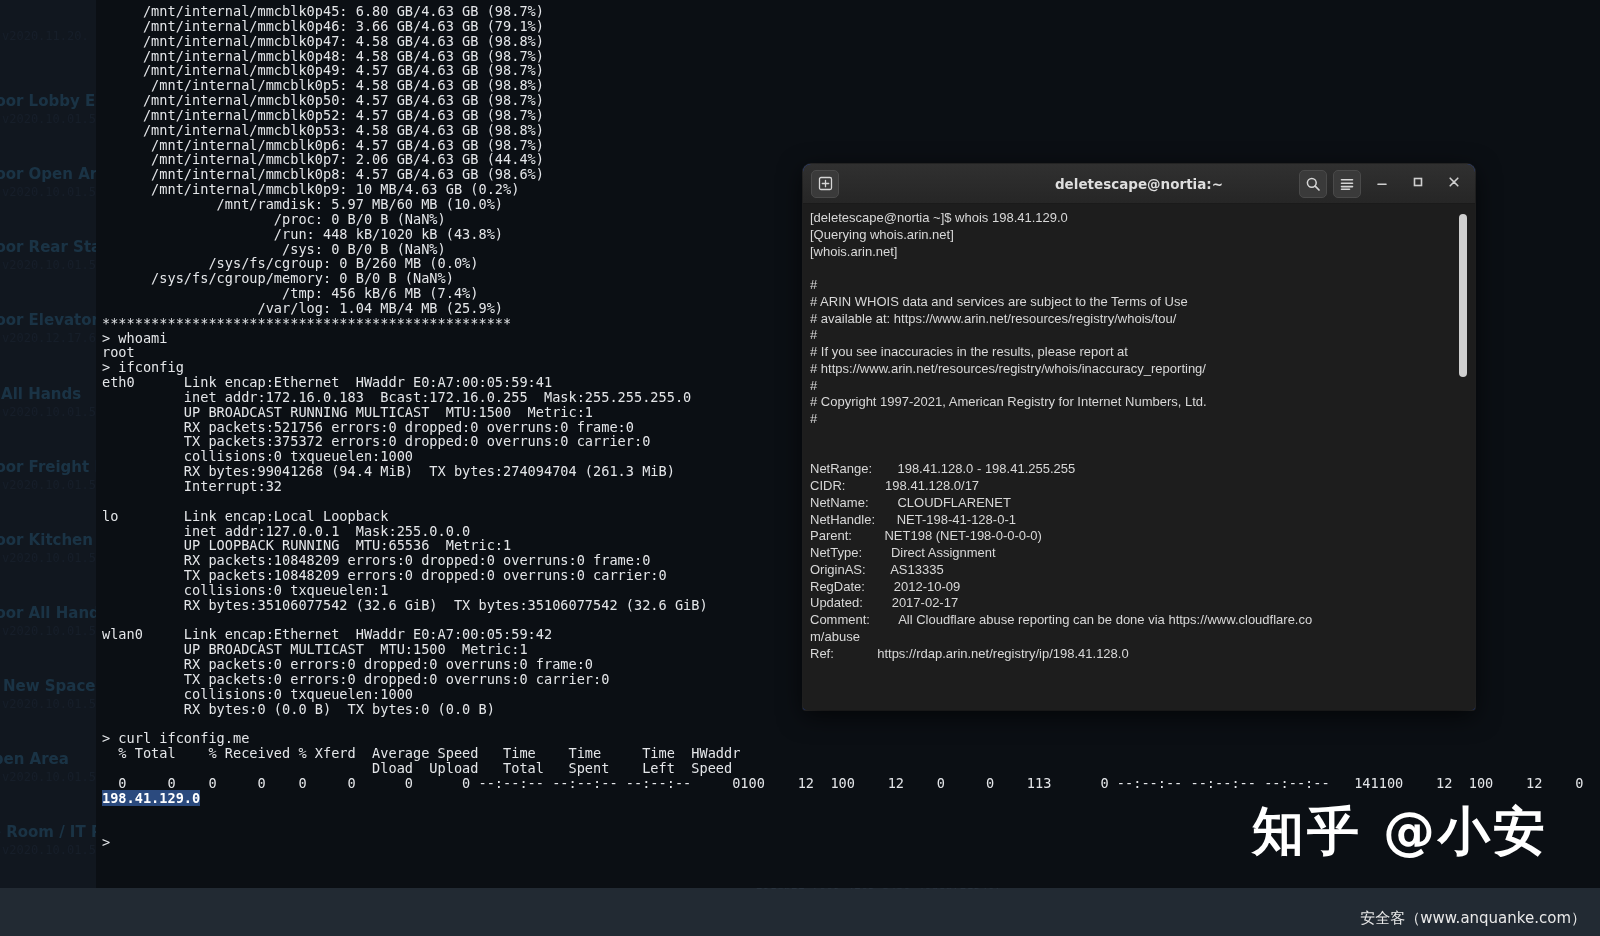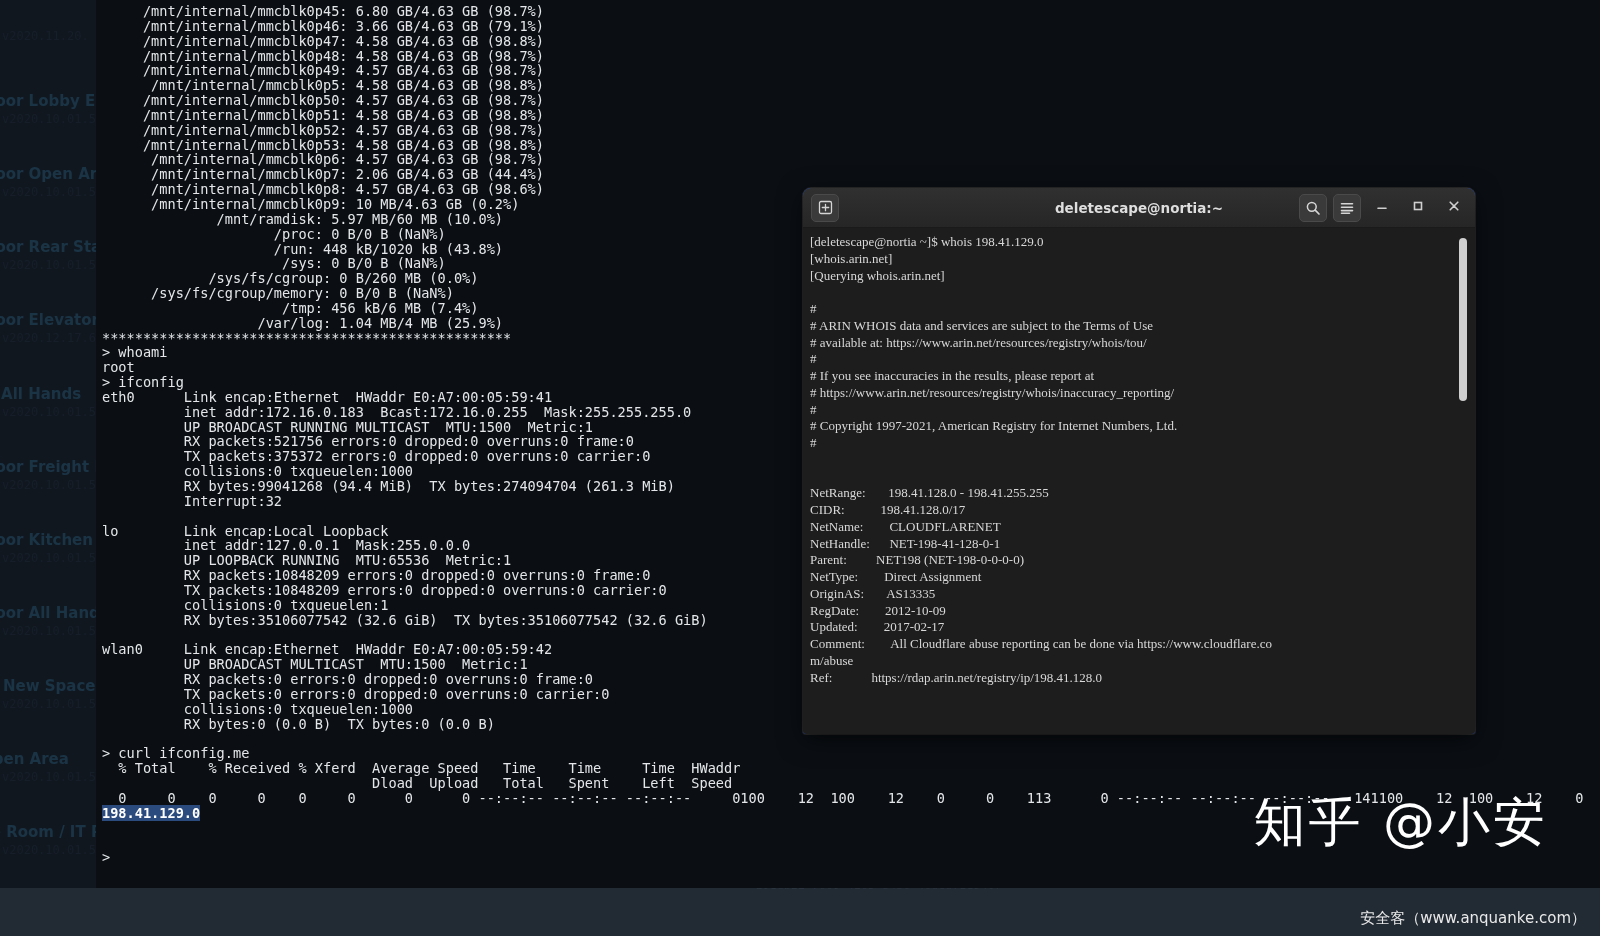--- a/index.html
+++ b/index.html
@@ -100,21 +100,21 @@
   #outer-cursor {
     display: inline-block;
     width: 8px; height: 13px;
     background: transparent;
     vertical-align: -2px;
   }
 
   
   #inner-win {
     position: absolute;
-    left: 803px; top: 188px;
+    left: 803px; top: 164px;
     width: 672px; height: 546px;
     background: #1d4ed8;
     border-radius: 8px 8px 3px 3px;
     box-shadow: 0 6px 24px rgba(0,0,0,0.65), 0 0 0 1px #2c2c2c;
     overflow: hidden;
     display: flex;
     flex-direction: column;
   }
   #inner-titlebar {
     height: 40px;
@@ -162,21 +162,21 @@
     cursor: pointer;
   }
   #inner-body {
     flex: 1 1 auto;
     background: #1d1d1d;
     position: relative;
     overflow: hidden;
     padding: 6px 0 0 4px;
   }
   #inner-body .line {
-    font-family: Liberation Serif, serif;
+    font-family: Liberation Sans, sans-serif;
     font-size: 13px;
     line-height: 16.75px;
     color: #d8d8d8;
     white-space: pre;
     padding-left: 3px;
   }
   #inner-body .line.blank { color: transparent; }
   #inner-scrolltrack {
     position: absolute;
     right: 4px; top: 4px;
@@ -188,24 +188,24 @@
     right: 4px; top: 6px;
     width: 8px; height: 163px;
     background: #cfcfcf;
     border-radius: 4px;
     cursor: pointer;
   }
 
   
   #wm-zhihu {
     position: absolute;
-    right: 52px; bottom: 78px;
+    right: 52px; bottom: 69px;
     font-family: "DejaVu Sans", "Liberation Sans", sans-serif;
     font-size: 52px;
-    font-weight: 400;
+    font-weight: 700;
     color: #ffffff;
     letter-spacing: 3px;
     white-space: nowrap;
     pointer-events: none;
   }
   #wm-anquanke {
     position: absolute;
     right: 14px; bottom: 8px;
     font-family: "DejaVu Sans", "Liberation Sans", sans-serif;
     font-size: 15px;
@@ -279,21 +279,20 @@
 
   <div id="outer-term">
     <div id="outer-term-lines">
         <div class="line">     /mnt/internal/mmcblk0p45: 6.80 GB/4.63 GB (98.7%)</div>
         <div class="line">     /mnt/internal/mmcblk0p46: 3.66 GB/4.63 GB (79.1%)</div>
         <div class="line">     /mnt/internal/mmcblk0p47: 4.58 GB/4.63 GB (98.8%)</div>
         <div class="line">     /mnt/internal/mmcblk0p48: 4.58 GB/4.63 GB (98.7%)</div>
         <div class="line">     /mnt/internal/mmcblk0p49: 4.57 GB/4.63 GB (98.7%)</div>
         <div class="line">      /mnt/internal/mmcblk0p5: 4.58 GB/4.63 GB (98.8%)</div>
         <div class="line">     /mnt/internal/mmcblk0p50: 4.57 GB/4.63 GB (98.7%)</div>
-        <div class="line">     /mnt/internal/mmcblk0p51: 4.58 GB/4.63 GB (98.8%)</div>
         <div class="line">     /mnt/internal/mmcblk0p52: 4.57 GB/4.63 GB (98.7%)</div>
         <div class="line">     /mnt/internal/mmcblk0p53: 4.58 GB/4.63 GB (98.8%)</div>
         <div class="line">      /mnt/internal/mmcblk0p6: 4.57 GB/4.63 GB (98.7%)</div>
         <div class="line">      /mnt/internal/mmcblk0p7: 2.06 GB/4.63 GB (44.4%)</div>
         <div class="line">      /mnt/internal/mmcblk0p8: 4.57 GB/4.63 GB (98.6%)</div>
         <div class="line">      /mnt/internal/mmcblk0p9: 10 MB/4.63 GB (0.2%)</div>
         <div class="line">              /mnt/ramdisk: 5.97 MB/60 MB (10.0%)</div>
         <div class="line">                     /proc: 0 B/0 B (NaN%)</div>
         <div class="line">                     /run: 448 kB/1020 kB (43.8%)</div>
         <div class="line">                      /sys: 0 B/0 B (NaN%)</div>
@@ -391,22 +390,22 @@
               <path d="M3.2 3.2l7.6 7.6M10.8 3.2l-7.6 7.6" stroke="#cfcfcf" stroke-width="1.6" stroke-linecap="round"></path>
             </svg>
           </span>
         </div>
       </div>
     </div>
 
     <div id="inner-body">
       <div id="inner-term-lines">
           <div class="line">[deletescape@nortia ~]$ whois 198.41.129.0</div>
+          <div class="line">[Querying whois.arin.net]</div>
           <div class="line">[whois.arin.net]</div>
-          <div class="line">[Querying whois.arin.net]</div>
           <div class="line blank"> </div>
           <div class="line">#</div>
           <div class="line"># ARIN WHOIS data and services are subject to the Terms of Use</div>
           <div class="line"># available at: https://www.arin.net/resources/registry/whois/tou/</div>
           <div class="line">#</div>
           <div class="line"># If you see inaccuracies in the results, please report at</div>
           <div class="line"># https://www.arin.net/resources/registry/whois/inaccuracy_reporting/</div>
           <div class="line">#</div>
           <div class="line"># Copyright 1997-2021, American Registry for Internet Numbers, Ltd.</div>
           <div class="line">#</div>

